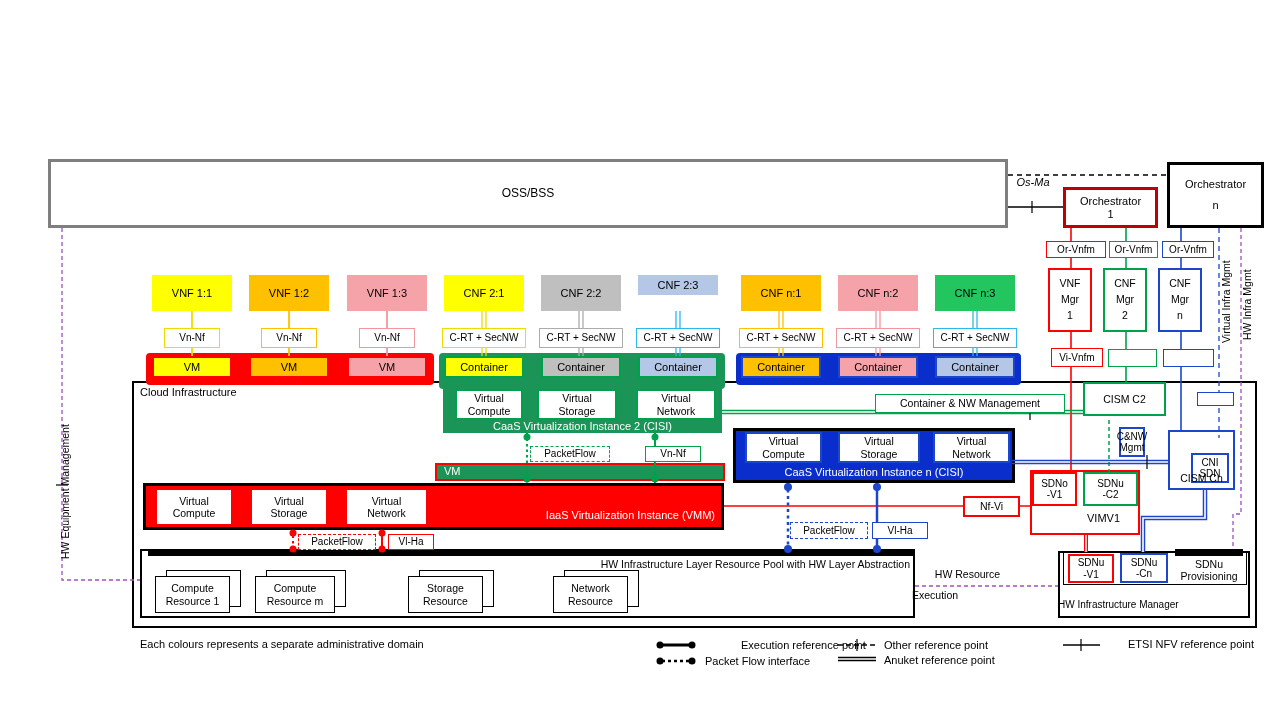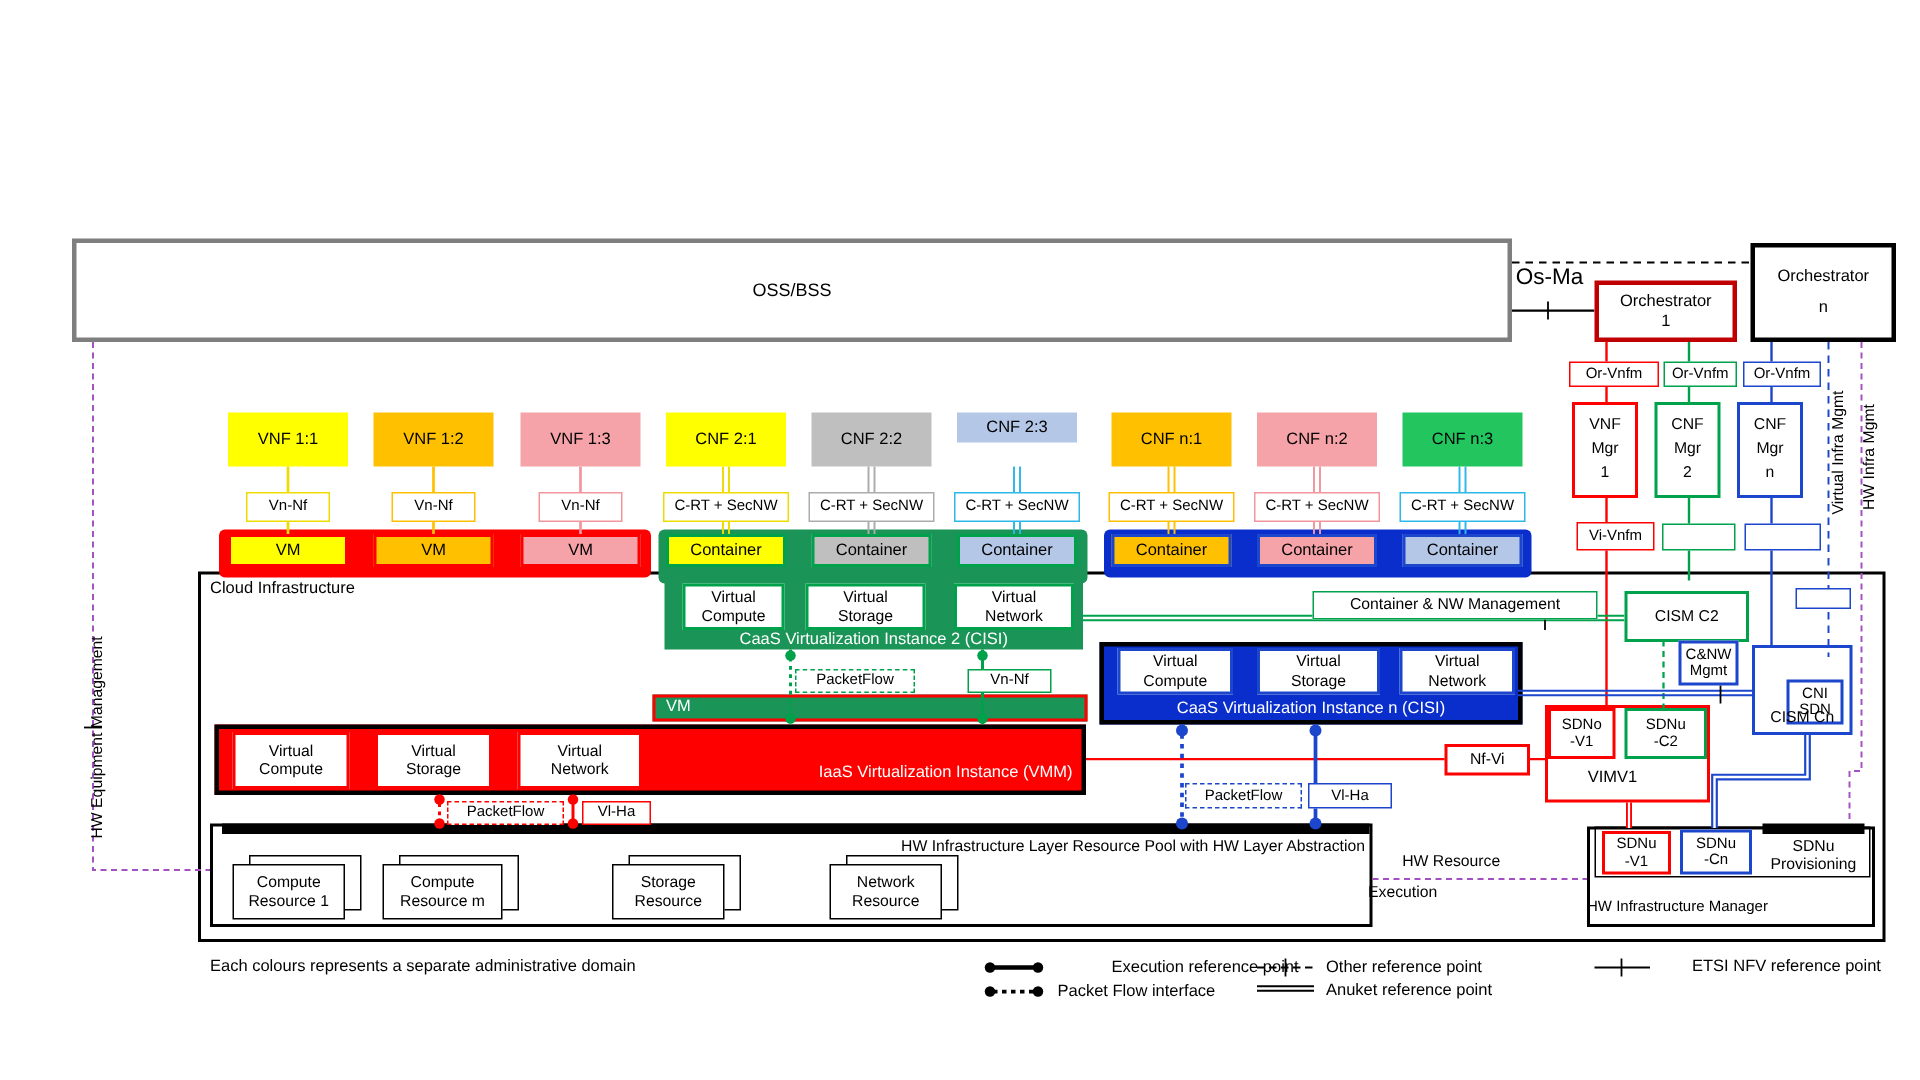--- a/index.html
+++ b/index.html
@@ -102,21 +102,21 @@
       <path d="M680 311 V328 M680 348 V356" stroke="#2EB8EA" stroke-width="1.3" fill="none"></path>
       <path d="M779 311 V328 M779 348 V356" stroke="#FFC000" stroke-width="1.3" fill="none"></path>
       <path d="M783 311 V328 M783 348 V356" stroke="#FFC000" stroke-width="1.3" fill="none"></path>
       <path d="M876 311 V328 M876 348 V356" stroke="#F1969D" stroke-width="1.3" fill="none"></path>
       <path d="M880 311 V328 M880 348 V356" stroke="#F1969D" stroke-width="1.3" fill="none"></path>
       <path d="M973 311 V328 M973 348 V356" stroke="#2EB8EA" stroke-width="1.3" fill="none"></path>
       <path d="M977 311 V328 M977 348 V356" stroke="#2EB8EA" stroke-width="1.3" fill="none"></path>
     </svg>
 
   <div class="box z4" style="left:48px;top:159px;width:960px;height:69px;border:3px solid #7F7F7F;font-size:12px;">OSS/BSS</div>
-  <div class="txt z4" style="left:1006px;top:176px;width:54px;text-align:center;font-size:15px;">Os-Ma</div>
+  <div class="txt z4" style="left:1006px;top:176px;width:54px;text-align:center;font-size:11px;font-style:italic;">Os-Ma</div>
   <div class="box z4" style="left:1063px;top:187px;width:95px;height:41px;border:3.5px solid #C00000;font-size:11px;">Orchestrator
 1</div>
   <div class="box z4" style="left:1167px;top:162px;width:97px;height:66px;border:3.5px solid #000;font-size:11px;line-height:1.9;">Orchestrator
 n</div>
 
   <div class="box z4" style="left:1046px;top:241px;width:60px;height:17px;border:1.5px solid #FF0000;font-size:10px;">Or-Vnfm</div>
   <div class="box z4" style="left:1109px;top:241px;width:49px;height:17px;border:1.5px solid #00A14B;font-size:10px;">Or-Vnfm</div>
   <div class="box z4" style="left:1162px;top:241px;width:52px;height:17px;border:1.5px solid #1C46CC;font-size:10px;">Or-Vnfm</div>
   <div class="box z4" style="left:1048px;top:268px;width:44px;height:64px;border:2px solid #FF0000;font-size:10.5px;line-height:1.5;">VNF
 Mgr
@@ -172,36 +172,36 @@
 Compute</div>
   <div class="box z4" style="left:838px;top:432px;width:82px;height:31px;border:2px solid #1C46CC;">Virtual
 Storage</div>
   <div class="box z4" style="left:933px;top:432px;width:77px;height:31px;border:2px solid #1C46CC;">Virtual
 Network</div>
   <div class="txt z4 wht" style="left:733px;top:466px;width:282px;text-align:center;font-size:11px;">CaaS Virtualization Instance n (CISI)</div>
   <div class="box z4" style="left:790px;top:522px;width:78px;height:17px;border:1.5px dashed #1C46CC;font-size:10px;">PacketFlow</div>
   <div class="box z4" style="left:872px;top:522px;width:56px;height:17px;border:1.5px solid #1C46CC;font-size:10px;">Vl-Ha</div>
 
   <div class="box z4" style="left:875px;top:394px;width:190px;height:19px;border:1.5px solid #00A14B;font-size:10.5px;">Container &amp; NW  Management</div>
-  <div class="box z4" style="left:1083px;top:394px;width:83px;height:34px;border:2px solid #00A14B;font-size:10.5px;">CISM C2</div>
+  <div class="box z4" style="left:1083px;top:382px;width:83px;height:34px;border:2px solid #00A14B;font-size:10.5px;">CISM C2</div>
   <div class="box z4" style="left:1197px;top:392px;width:37px;height:14px;border:1.5px solid #1C46CC;"></div>
-  <div class="box z4" style="left:1119px;top:427px;width:40px;height:30px;border:2px solid #1C46CC;font-size:10px;text-align:center;">C&amp;NW
+  <div class="box z4" style="left:1119px;top:427px;width:26px;height:30px;border:2px solid #1C46CC;font-size:10px;text-align:center;">C&amp;NW
 Mgmt</div>
   <div class="z2" style="left:1168px;top:430px;width:67px;height:60px;border:2px solid #1C46CC;background:#fff;"></div>
   <div class="box z4" style="left:1191px;top:437px;width:38px;height:30px;border:2px solid #1C46CC;font-size:10px;margin-top:16px;">CNI
 SDN</div>
   <div class="txt z4" style="left:1168px;top:472px;width:67px;text-align:center;font-size:10.5px;">CISM Cn</div>
 
   <div class="box z4" style="left:963px;top:496px;width:57px;height:21px;border:2px solid #FF0000;font-size:10.5px;">Nf-Vi</div>
   <div class="z2" style="left:1030px;top:470px;width:110px;height:65px;border:2px solid #FF0000;background:#fff;"></div>
   <div class="box z4" style="left:1032px;top:472px;width:45px;height:34px;border:2px solid #FF0000;font-size:10px;">SDNo
 -V1</div>
   <div class="box z4" style="left:1083px;top:472px;width:55px;height:34px;border:2px solid #00A14B;font-size:10px;">SDNu
 -C2</div>
-  <div class="txt z4" style="left:1030px;top:512px;width:90px;text-align:center;font-size:11px;">VIMV1</div>
+  <div class="txt z4" style="left:1030px;top:512px;width:90px;text-align:right;font-size:11px;">VIMV1</div>
 
   <div class="z1" style="left:140px;top:549px;width:775px;height:69px;border:2px solid #000;"></div>
   <div class="z2" style="left:148px;top:549px;width:765px;height:7px;background:#000;"></div>
   <div class="txt z4" style="left:330px;top:558px;width:580px;text-align:right;font-size:10.5px;">HW Infrastructure Layer Resource Pool with HW Layer Abstraction</div>
 
   <div class="txt z4" style="left:920px;top:568px;width:95px;text-align:center;font-size:10.5px;">HW Resource</div>
   <div class="txt z4" style="left:912px;top:589px;width:95px;font-size:10.5px;">Execution</div>
 
   <div class="z1" style="left:1058px;top:551px;width:192px;height:67px;border:2px solid #000;background:#fff;"></div>
   <div class="z2" style="left:1063px;top:551px;width:184px;height:34px;border:1.5px solid #000;"></div>

